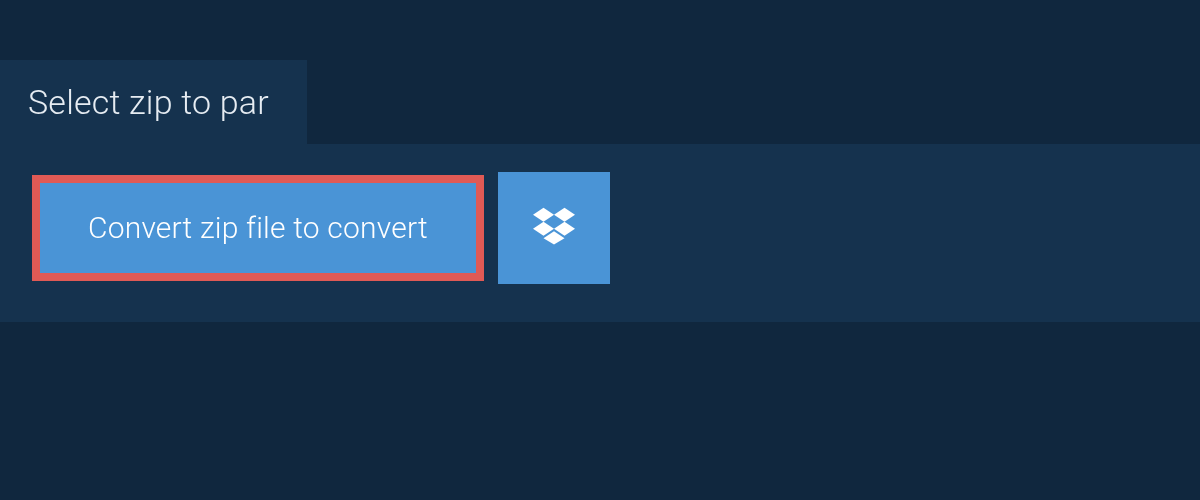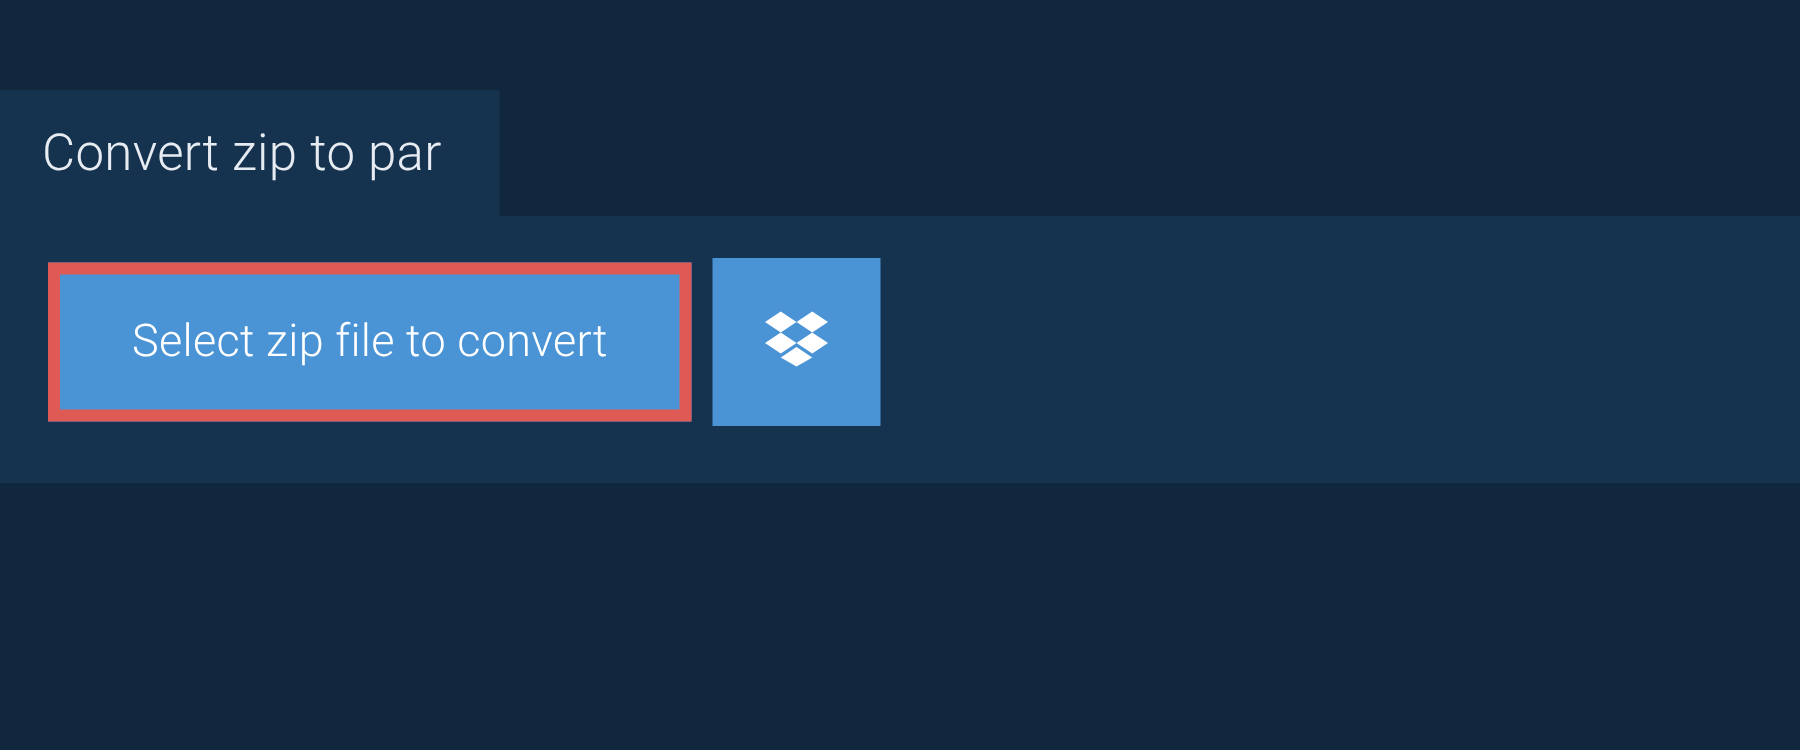--- a/index.html
+++ b/index.html
@@ -58,27 +58,27 @@
       width: 42px;
       height: 38px;
       fill: #ffffff;
     }
   </style>
 </head>
 <body>
 
 <div class="tab-container">
   <div class="tab">
-    <span>Convert zip to par</span>
+    <span>Select zip to par</span>
   </div>
 </div>
 
 <div class="panel">
   <div class="select-button">
-    <span>Select zip file to convert</span>
+    <span>Convert zip file to convert</span>
   </div>
   <div class="dropbox-button">
     <span>
       <svg viewBox="0 0 48 42">
         <path d="M 12 0 L 24 8 L 12 16 L 0 8 Z"></path>
         <path d="M 36 0 L 48 8 L 36 16 L 24 8 Z"></path>
         <path d="M 12 16 L 24 24 L 12 32 L 0 24 Z"></path>
         <path d="M 36 16 L 48 24 L 36 32 L 24 24 Z"></path>
         <path d="M 24 27 L 36 35 L 24 42 L 12 35 Z"></path>
       </svg>

